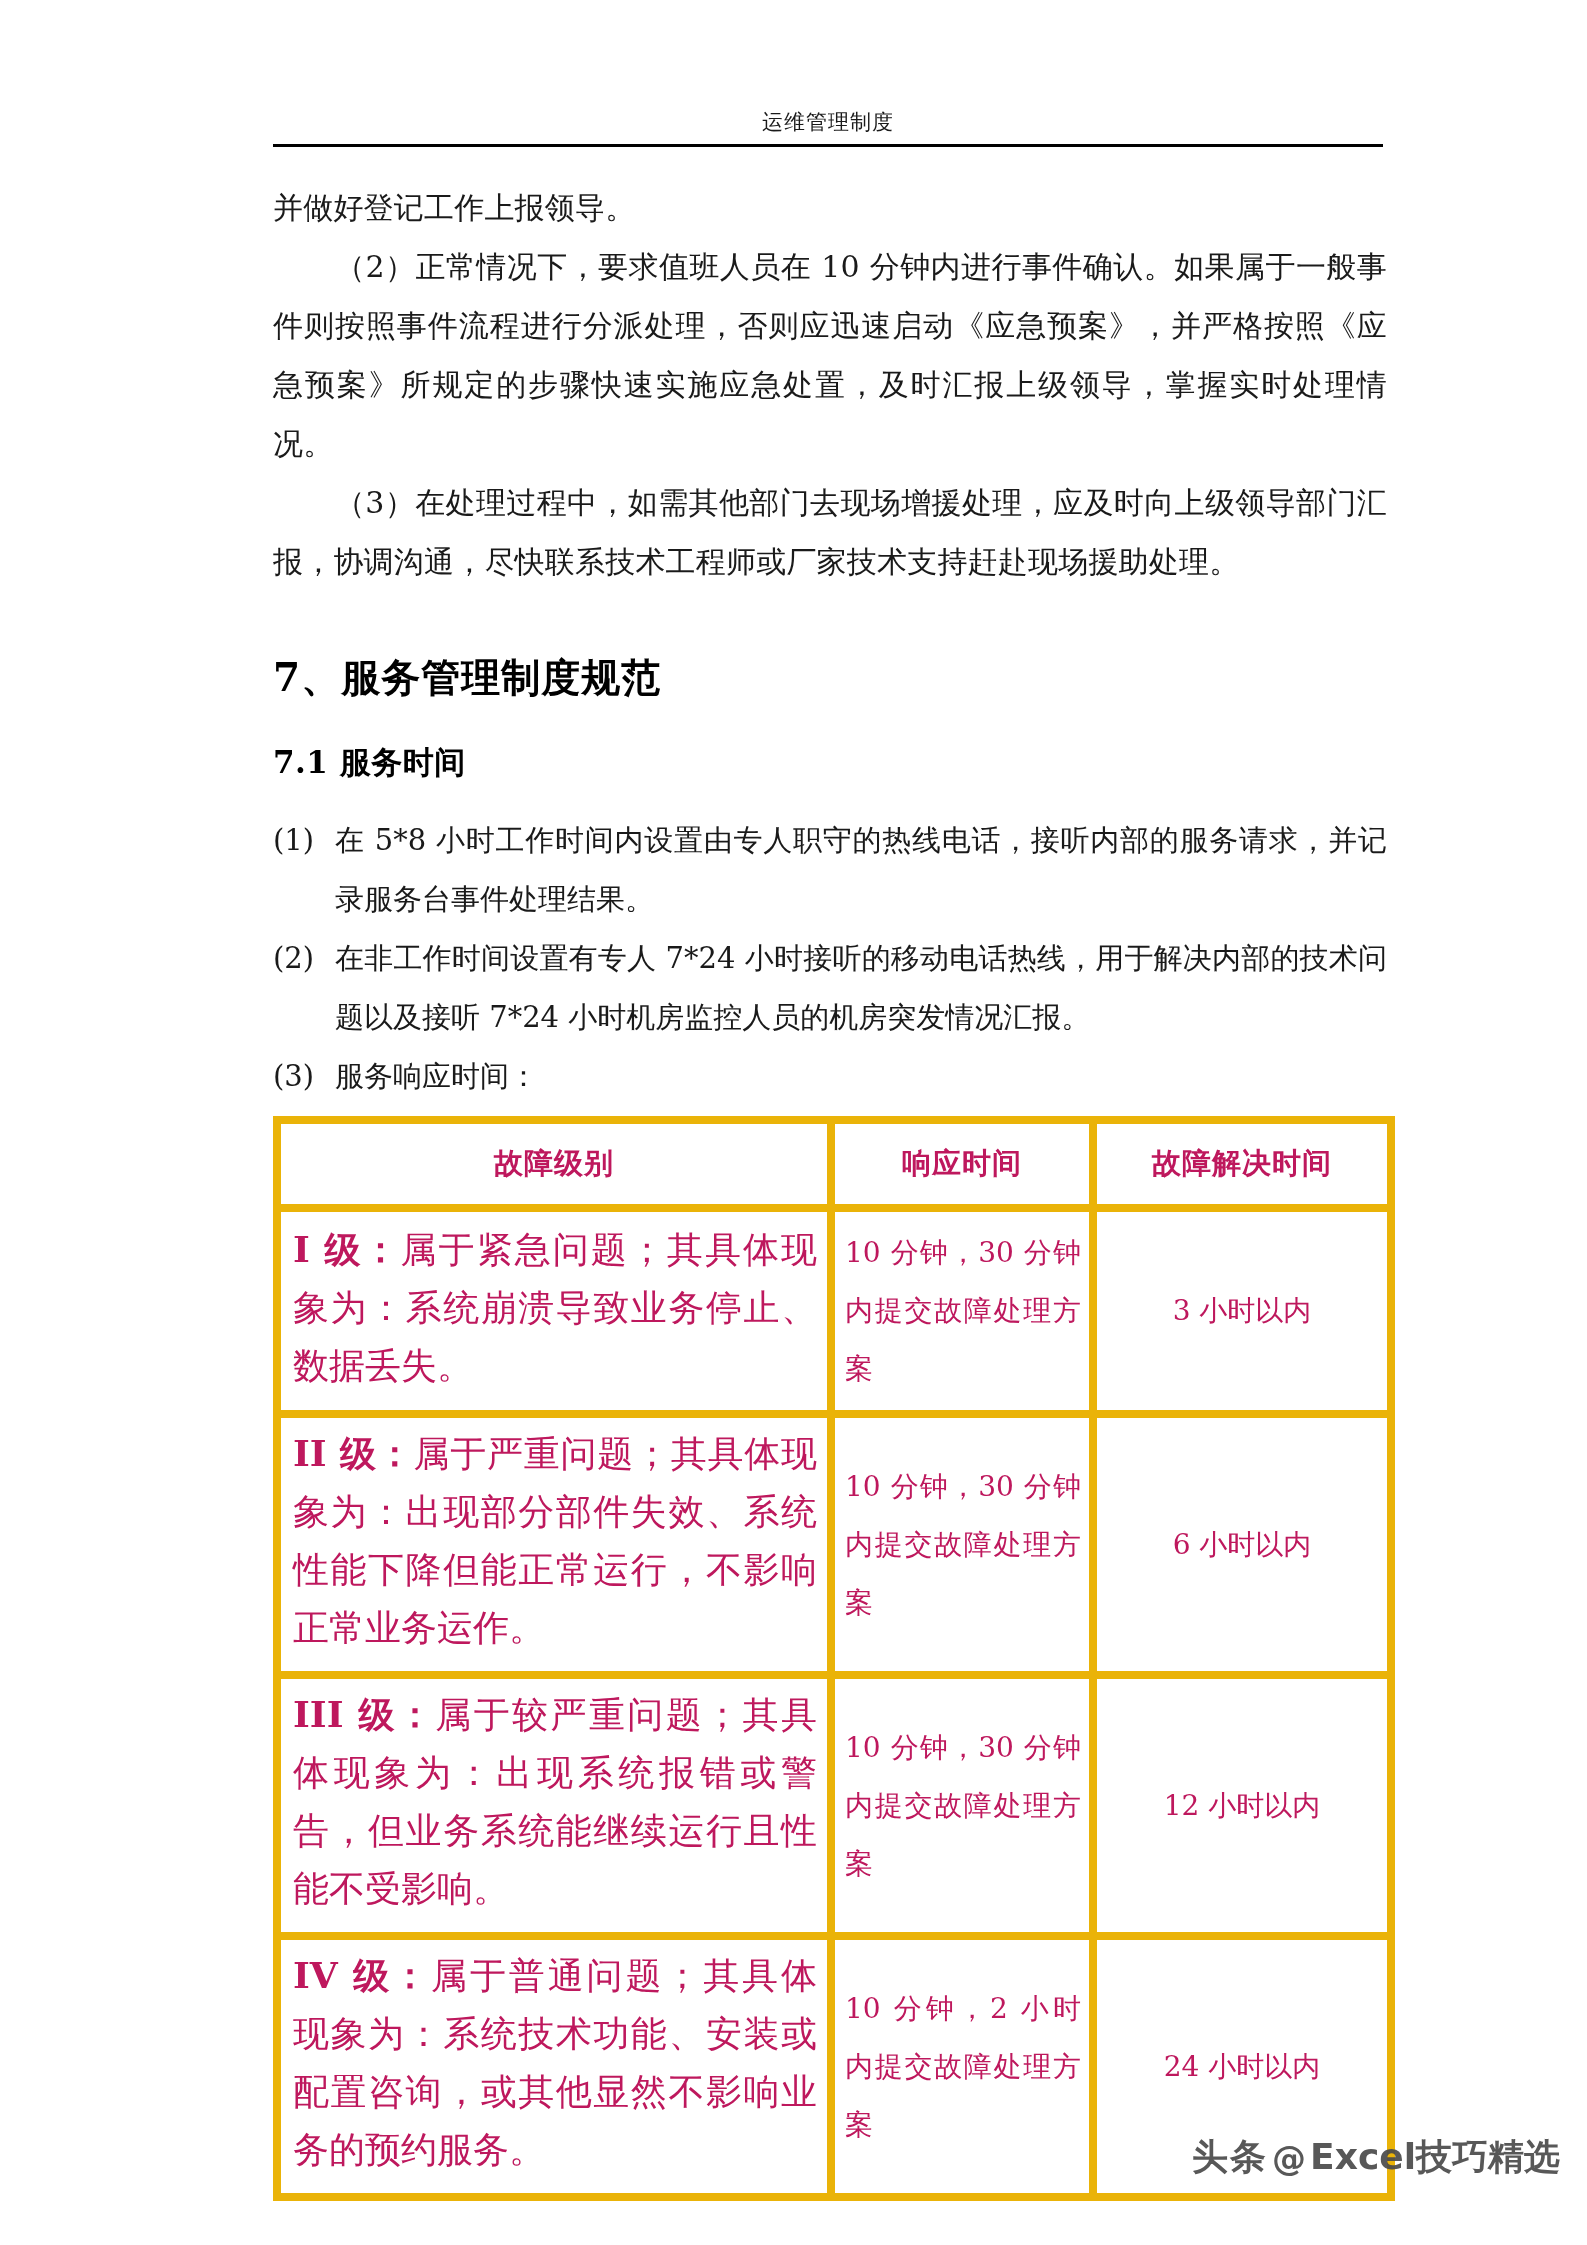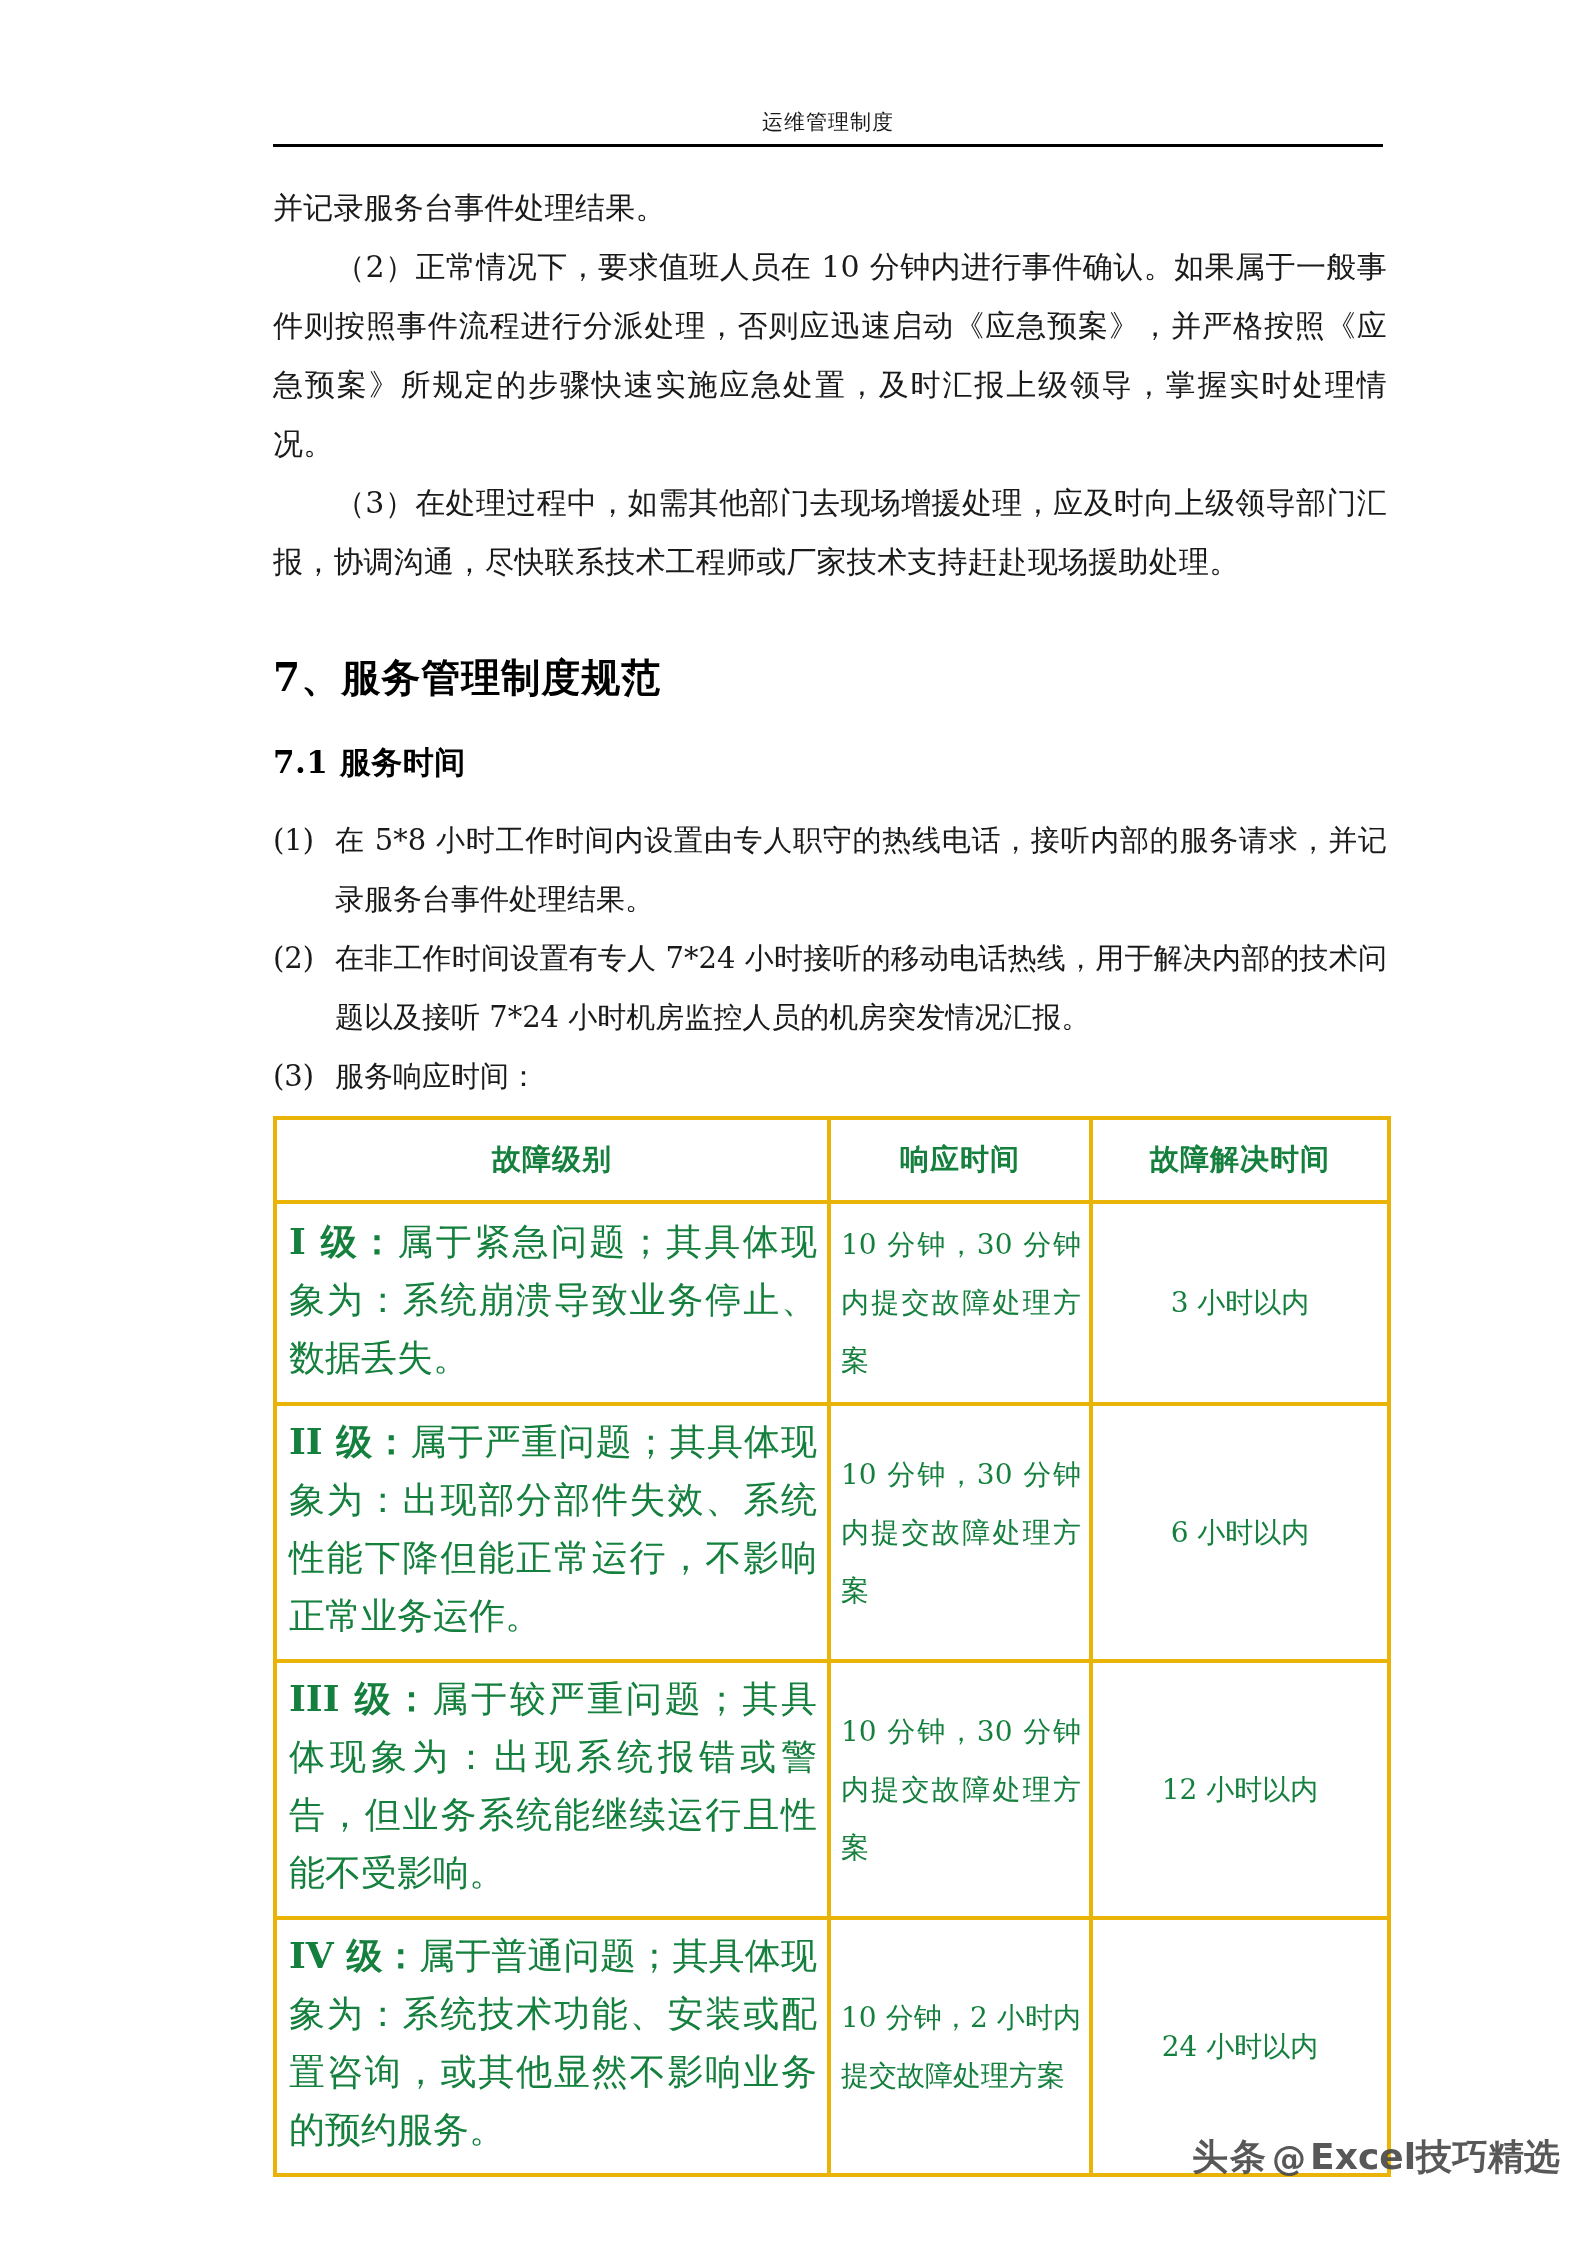--- a/index.html
+++ b/index.html
@@ -107,23 +107,23 @@
   ol.numlist li.no-just { text-align: left; }
 
   
   table.sla {
     border-collapse: collapse;
     width: 1114px;
     margin-top: 10px;
     table-layout: fixed;
   }
   table.sla th, table.sla td {
-    border: 4px solid #eab308;
+    border: 8px solid #eab308;
     vertical-align: middle;
-    color: #15803d;
+    color: #be185d;
   }
   table.sla th {
     font-size: 29px;
     font-weight: bold;
     text-align: center;
     height: 78px;
     letter-spacing: 1px;
   }
   table.sla col.c1 { width: 554px; }
   table.sla col.c2 { width: 262px; }
@@ -181,21 +181,21 @@
 
 <div class="page">
 
   <div class="header-zone">
     <div class="header-text">运维管理制度</div>
     <div class="header-rule"></div>
   </div>
 
   <div class="body-zone">
 
-    <p class="para cont">并记录服务台事件处理结果。</p>
+    <p class="para cont">并做好登记工作上报领导。</p>
 
     <p class="para indent">（2）正常情况下，要求值班人员在 10 分钟内进行事件确认。如果属于一般事件则按照事件流程进行分派处理，否则应迅速启动《应急预案》，并严格按照《应急预案》所规定的步骤快速实施应急处置，及时汇报上级领导，掌握实时处理情况。</p>
 
     <p class="para indent">（3）在处理过程中，如需其他部门去现场增援处理，应及时向上级领导部门汇报，协调沟通，尽快联系技术工程师或厂家技术支持赶赴现场援助处理。</p>
 
     <div class="gap-before-h2"></div>
     <h2 class="h-main">7、服务管理制度规范</h2>
     <div class="gap-after-h2"></div>
 
     <h3 class="h-sub">7.1 服务时间</h3>

